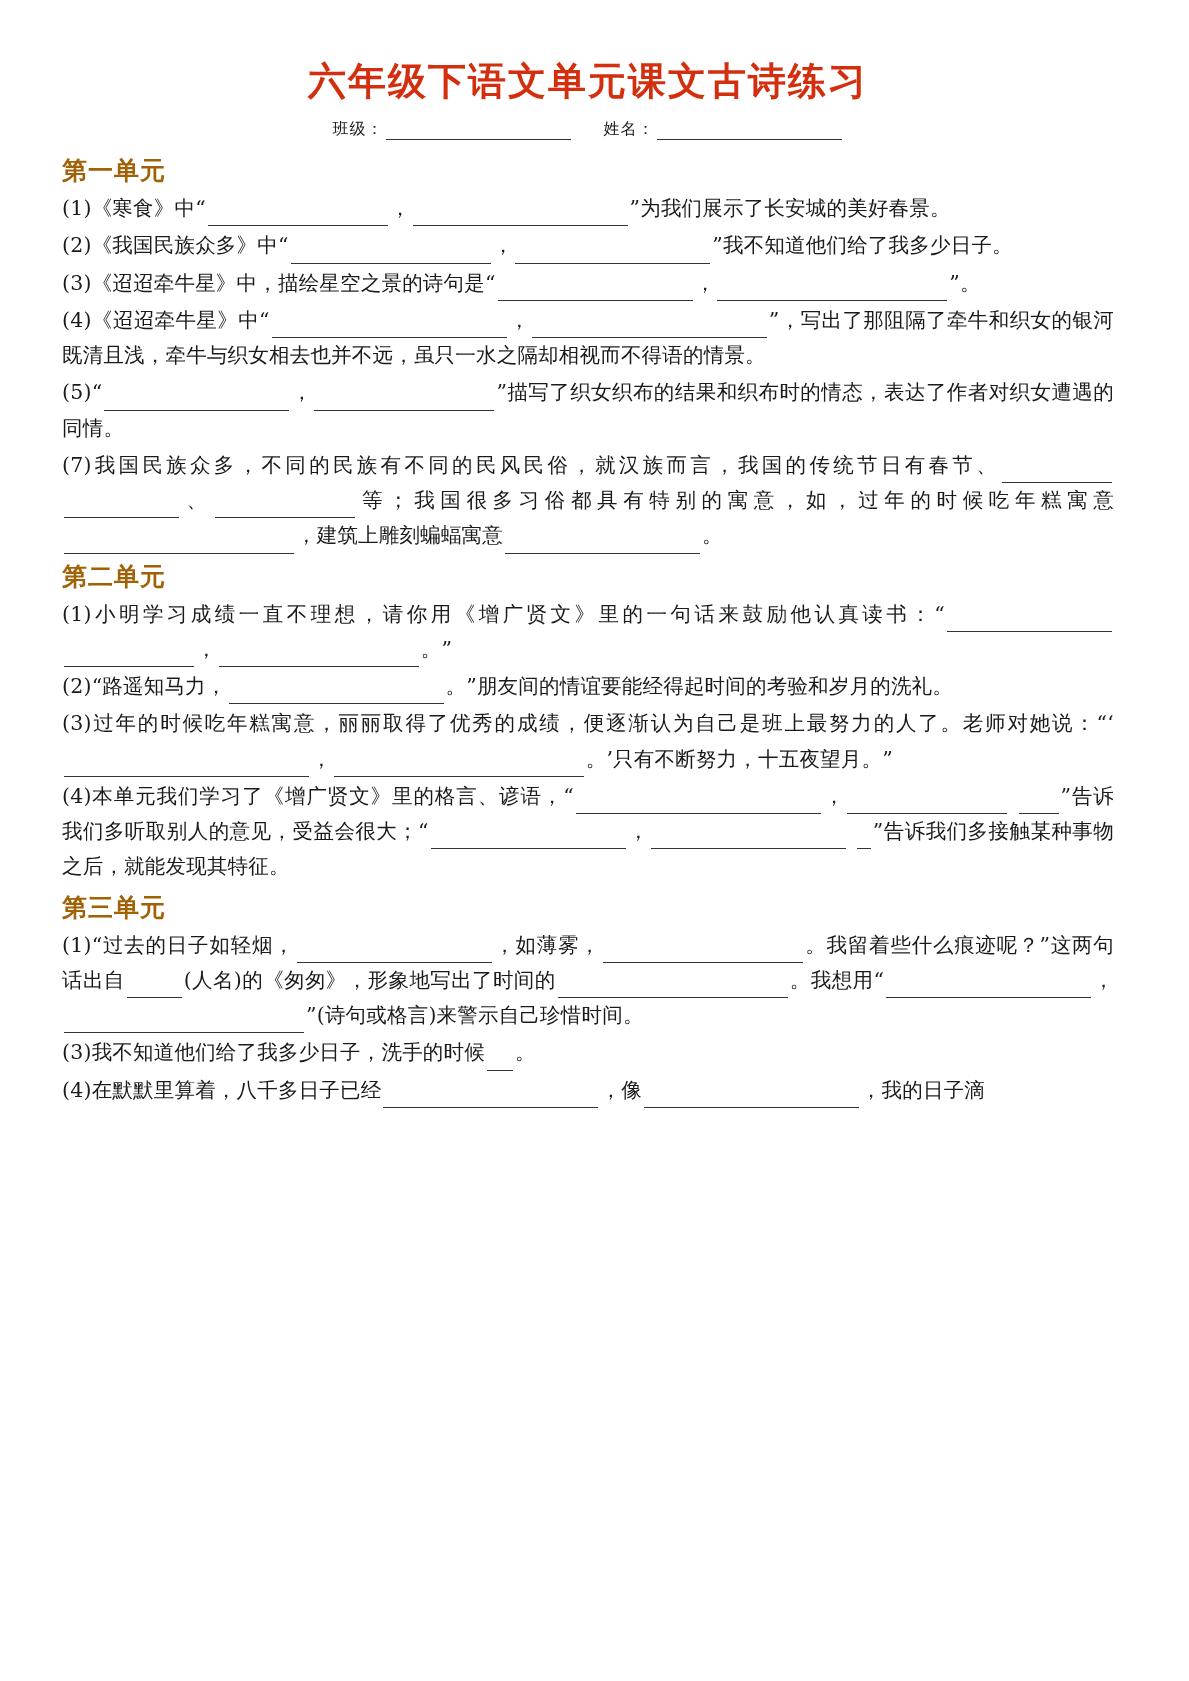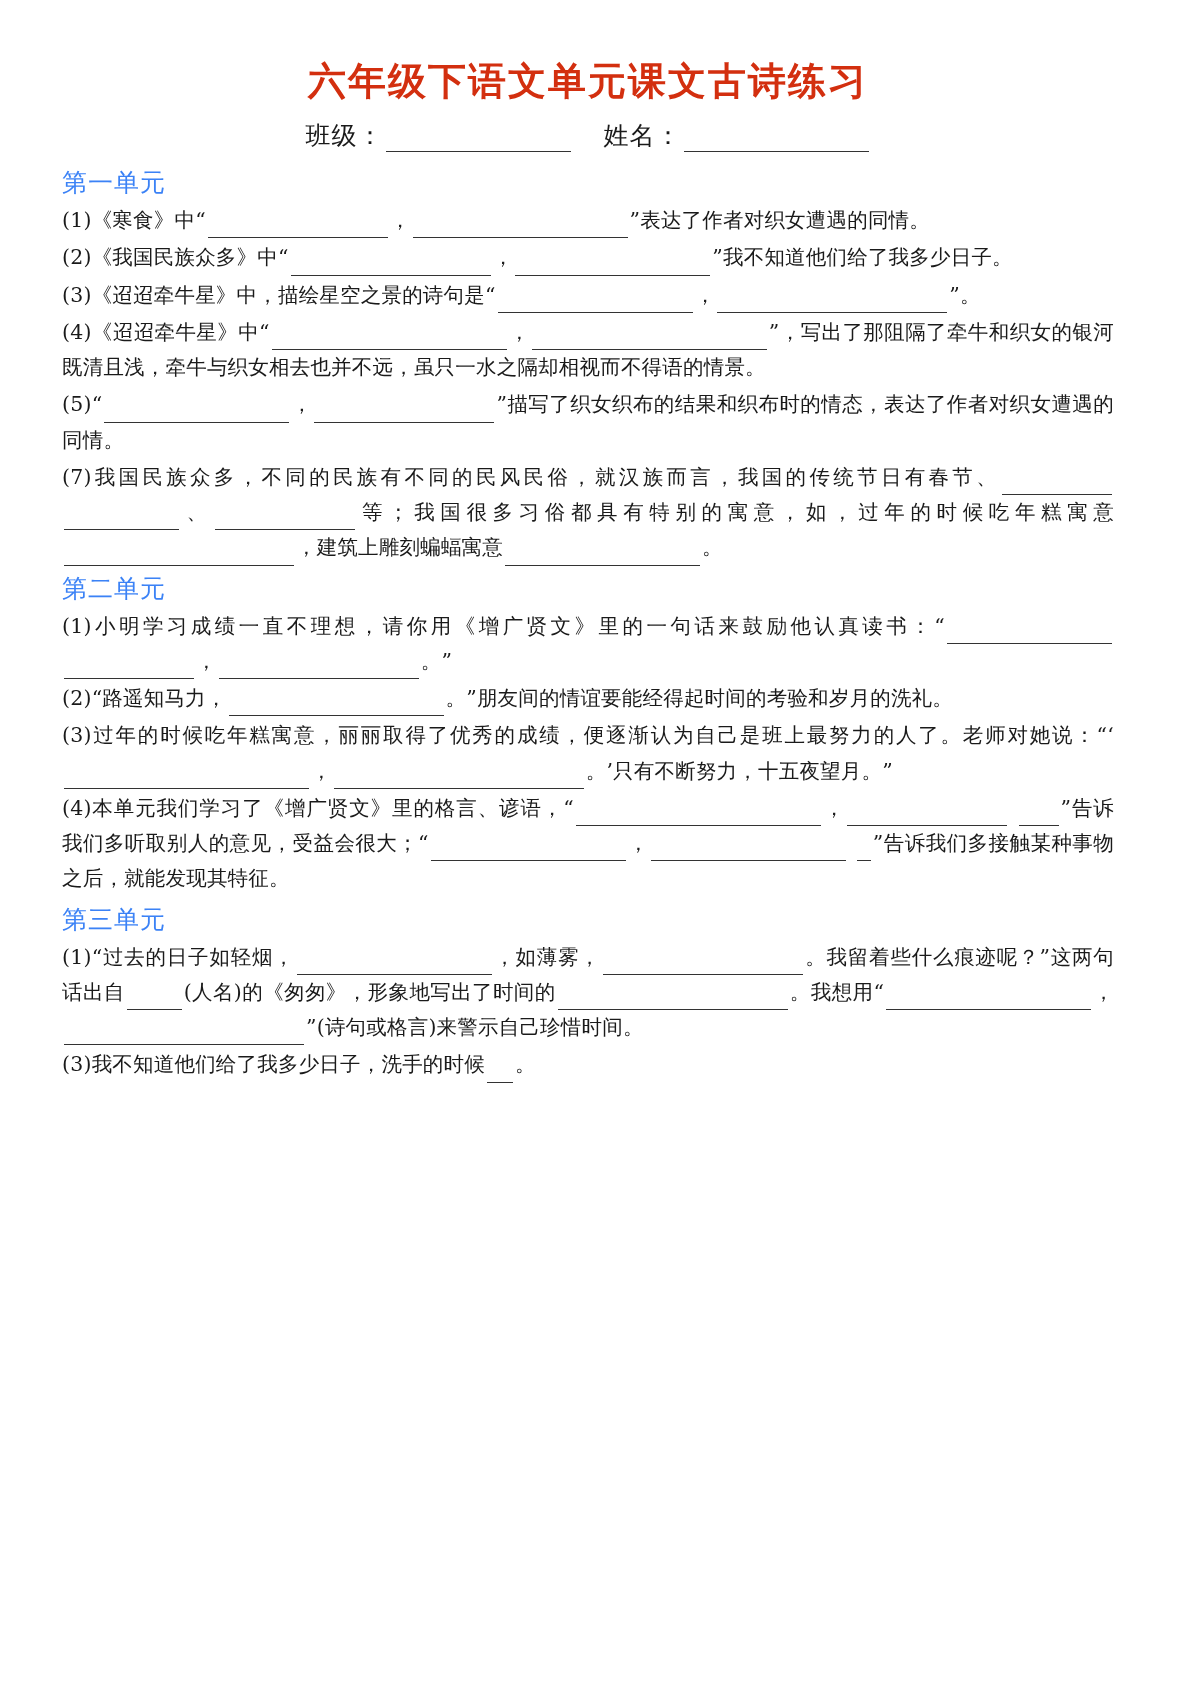--- a/index.html
+++ b/index.html
@@ -26,39 +26,39 @@
     font-size: 38px;
     font-weight: bold;
     letter-spacing: 2px;
     margin: 18px 0 12px 0;
     font-family: "DejaVu Serif", "Liberation Serif", serif;
   }
   .name-row {
     display: flex;
     justify-content: center;
     gap: 31px;
-    font-size: 25px;
+    font-size: 16px;
     margin-bottom: 14px;
     letter-spacing: 1px;
   }
   .name-row .pair {
     display: flex;
     align-items: flex-end;
   }
   .blank {
     display: inline-block;
     border-bottom: 1px solid #333;
     height: 1.05em;
     vertical-align: bottom;
     margin: 0 2px;
   }
   .unit-head {
-    color: #3b82f6;
+    color: #a16207;
     font-size: 25px;
-    font-weight: normal;
+    font-weight: bold;
     margin: 6px 0 4px 0;
     letter-spacing: 1px;
   }
   p.q {
     font-size: 20.5px;
     line-height: 1.72;
     margin: 0 0 2px 0;
     text-align: justify;
     letter-spacing: 0.2px;
   }
@@ -76,28 +76,29 @@
       <span class="blank" style="width:185px"></span>
     </div>
     <div class="pair">
       <span>姓名：</span>
       <span class="blank" style="width:185px"></span>
     </div>
   </div>
 
   <div id="units-container">
       <div class="unit-head">第一单元</div>
-      <p class="q"><span class="idx">(1)</span><span>《寒食》中“</span><span class="blank" style="width: 180px;"></span><span>，</span><span class="blank" style="width: 215px;"></span><span>”表达了作者对织女遭遇的同情。</span></p>
+      <p class="q"><span class="idx">(1)</span><span>《寒食》中“</span><span class="blank" style="width: 180px;"></span><span>，</span><span class="blank" style="width: 215px;"></span><span>”为我们展示了长安城的美好春景。</span></p>
       <p class="q"><span class="idx">(2)</span><span>《我国民族众多》中“</span><span class="blank" style="width: 200px;"></span><span>，</span><span class="blank" style="width: 195px;"></span><span>”我不知道他们给了我多少日子。</span></p>
       <p class="q"><span class="idx">(3)</span><span>《迢迢牵牛星》中，描绘星空之景的诗句是“</span><span class="blank" style="width: 195px;"></span><span>，</span><span class="blank" style="width: 230px;"></span><span>”。</span></p>
       <p class="q"><span class="idx">(4)</span><span>《迢迢牵牛星》中“</span><span class="blank" style="width: 235px;"></span><span>，</span><span class="blank" style="width: 235px;"></span><span>”，写出了那阻隔了牵牛和织女的银河既清且浅，牵牛与织女相去也并不远，虽只一水之隔却相视而不得语的情景。</span></p>
       <p class="q"><span class="idx">(5)</span><span>“</span><span class="blank" style="width: 185px;"></span><span>，</span><span class="blank" style="width: 180px;"></span><span>”描写了织女织布的结果和织布时的情态，表达了作者对织女遭遇的同情。</span></p>
       <p class="q"><span class="idx">(7)</span><span>我国民族众多，不同的民族有不同的民风民俗，就汉族而言，我国的传统节日有春节、</span><span class="blank" style="width: 110px;"></span><span> </span><span class="blank" style="width: 115px;"></span><span>、</span><span class="blank" style="width: 140px;"></span><span>等；我国很多习俗都具有特别的寓意，如，过年的时候吃年糕寓意</span><span class="blank" style="width: 230px;"></span><span>，建筑上雕刻蝙蝠寓意</span><span class="blank" style="width: 195px;"></span><span>。</span></p>
       <div class="unit-head">第二单元</div>
       <p class="q"><span class="idx">(1)</span><span>小明学习成绩一直不理想，请你用《增广贤文》里的一句话来鼓励他认真读书：“</span><span class="blank" style="width: 165px;"></span><span> </span><span class="blank" style="width: 130px;"></span><span>，</span><span class="blank" style="width: 200px;"></span><span>。”</span></p>
       <p class="q"><span class="idx">(2)</span><span>“路遥知马力，</span><span class="blank" style="width: 215px;"></span><span>。”朋友间的情谊要能经得起时间的考验和岁月的洗礼。</span></p>
       <p class="q"><span class="idx">(3)</span><span>过年的时候吃年糕寓意，丽丽取得了优秀的成绩，便逐渐认为自己是班上最努力的人了。老师对她说：“‘</span><span class="blank" style="width: 245px;"></span><span>，</span><span class="blank" style="width: 250px;"></span><span>。’只有不断努力，十五夜望月。”</span></p>
       <p class="q"><span class="idx">(4)</span><span>本单元我们学习了《增广贤文》里的格言、谚语，“</span><span class="blank" style="width: 245px;"></span><span>，</span><span class="blank" style="width: 160px;"></span><span> </span><span class="blank" style="width: 40px;"></span><span>”告诉我们多听取别人的意见，受益会很大；“</span><span class="blank" style="width: 195px;"></span><span>，</span><span class="blank" style="width: 195px;"></span><span> </span><span class="blank" style="width: 14px;"></span><span>”告诉我们多接触某种事物之后，就能发现其特征。</span></p>
       <div class="unit-head">第三单元</div>
       <p class="q"><span class="idx">(1)</span><span>“过去的日子如轻烟，</span><span class="blank" style="width: 195px;"></span><span>，如薄雾，</span><span class="blank" style="width: 200px;"></span><span>。我留着些什么痕迹呢？”这两句话出自</span><span class="blank" style="width: 55px;"></span><span>(人名)的《匆匆》，形象地写出了时间的</span><span class="blank" style="width: 230px;"></span><span>。我想用“</span><span class="blank" style="width: 205px;"></span><span>，</span><span class="blank" style="width: 240px;"></span><span>”(诗句或格言)来警示自己珍惜时间。</span></p>
       <p class="q"><span class="idx">(3)</span><span>我不知道他们给了我多少日子，洗手的时候</span><span class="blank" style="width: 26px;"></span><span>。</span></p>
+      <p class="q"><span class="idx">(4)</span><span>在默默里算着，八千多日子已经</span><span class="blank" style="width: 215px;"></span><span>，像</span><span class="blank" style="width: 215px;"></span><span>，我的日子滴</span></p>
     </div>
 </div>
 
 </body></html>

